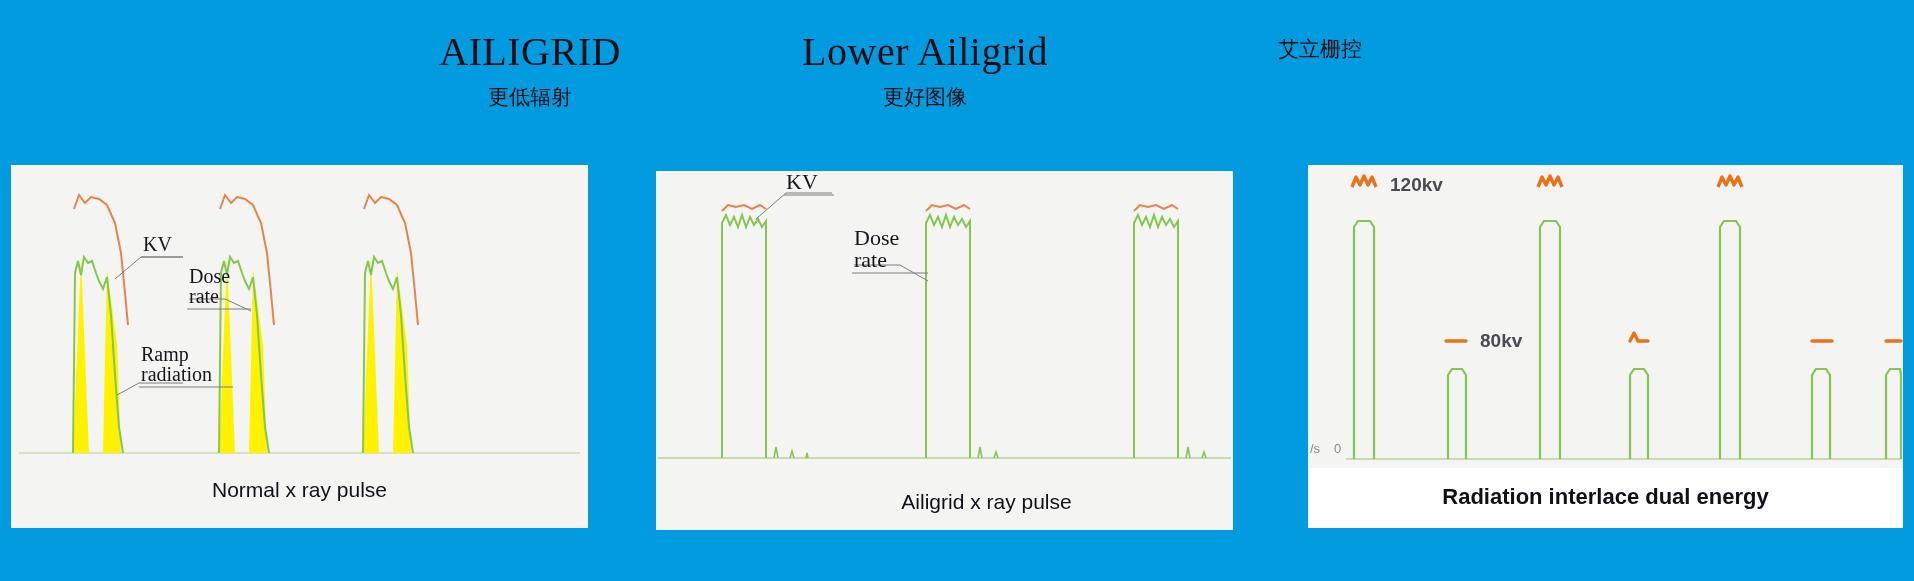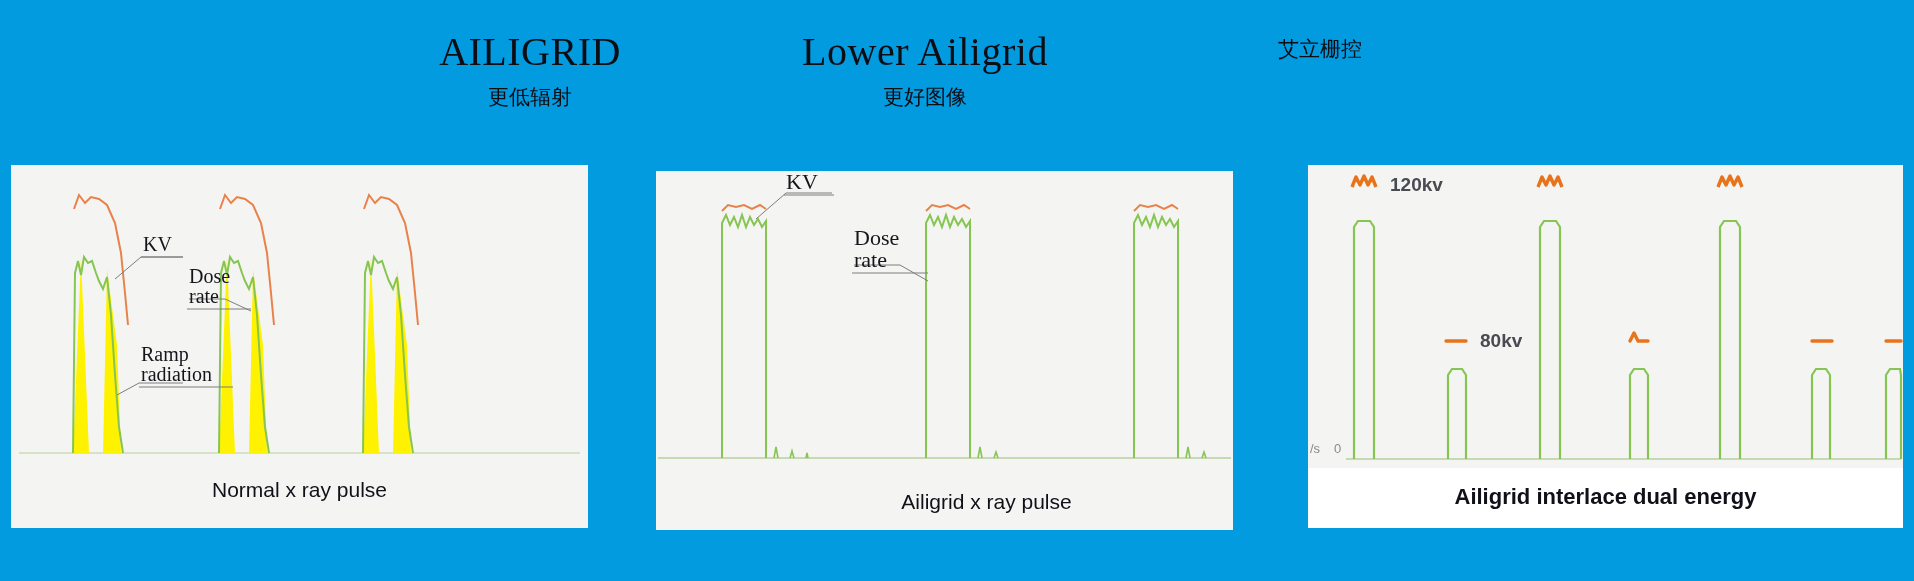--- a/index.html
+++ b/index.html
@@ -241,16 +241,16 @@
 
         <path d="M138 176 L158 176" fill="none" stroke="#E8731B" stroke-width="3.4" stroke-linecap="round"></path>
         <path d="M322 176 L326 168 L330 176 L340 176" fill="none" stroke="#E8731B" stroke-width="3.4" stroke-linejoin="round" stroke-linecap="round"></path>
         <path d="M504 176 L524 176" fill="none" stroke="#E8731B" stroke-width="3.4" stroke-linecap="round"></path>
         <path d="M578 176 L593 176" fill="none" stroke="#E8731B" stroke-width="3.4" stroke-linecap="round"></path>
 
         <text class="kv-legend-text" x="172" y="182" font-size="19">80kv</text>
       </svg>
     </div>
     <div class="caption-band"></div>
-    <div class="caption">Ailigrid interlace dual energy</div>
+    <div class="caption">Radiation interlace dual energy</div>
   </div>
 
 </div>
 
 </body></html>

